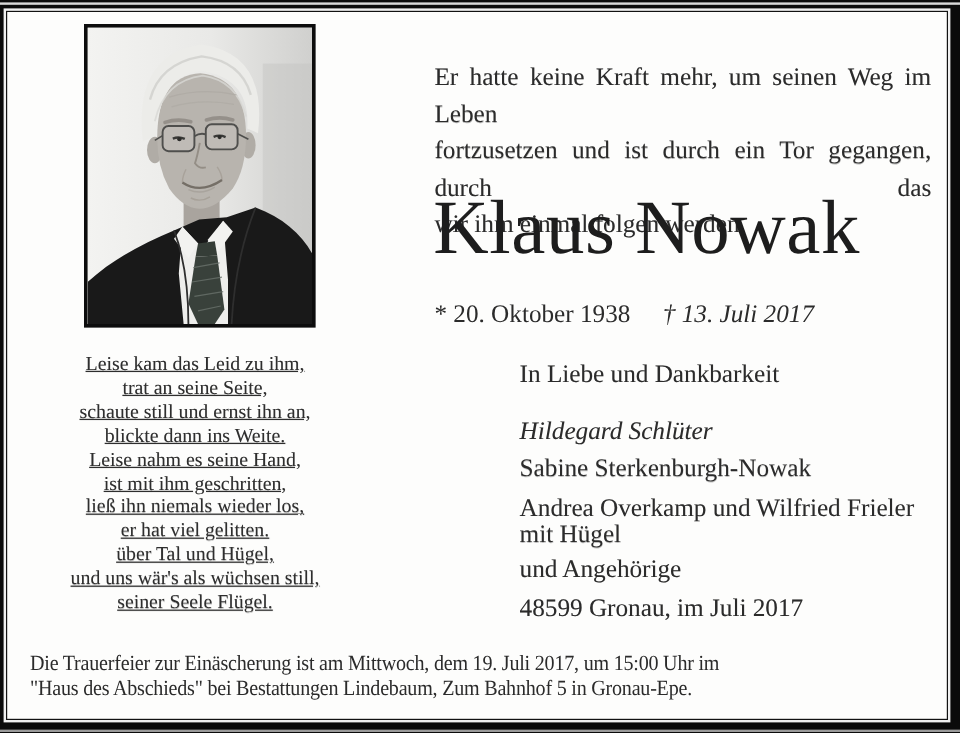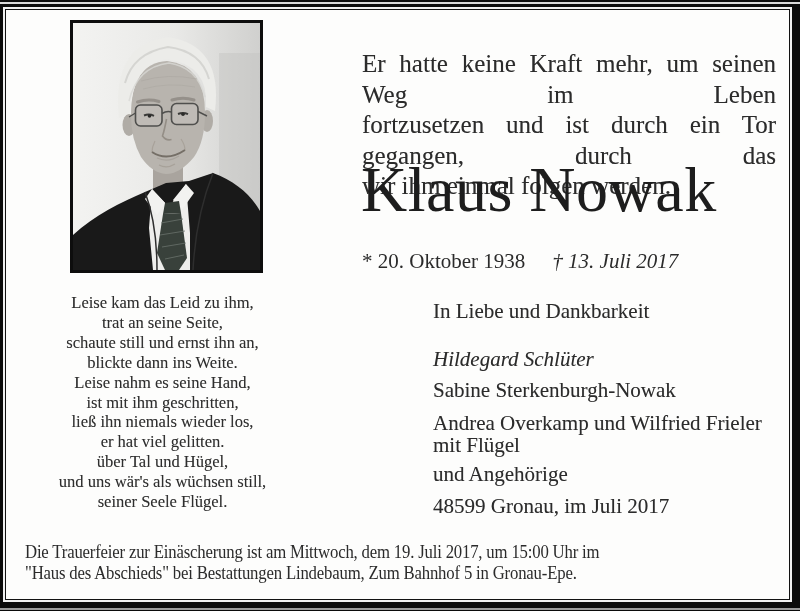--- a/index.html
+++ b/index.html
@@ -8,38 +8,38 @@
   .frame{position:relative;width:800px;height:611px;background:#0b0b0b;}
   .pin-top{position:absolute;left:0;right:0;top:2px;height:1.5px;background:#d9d9d9;}
   .pin-bottom{position:absolute;left:0;right:0;bottom:1.5px;height:2px;background:#9a9a9a;}
   .paper{position:absolute;left:5px;top:9px;right:10px;bottom:11px;
          background:#fdfdfc;border:1.5px solid #121212;outline:2px solid #f0f0f0;}
   .content{position:absolute;inset:0;}
   .content>*{position:absolute;}
   .photo-frame{left:70px;top:20px;width:193px;height:253px;border:3px solid #0d0d0d;
                background:#e9e9e7;box-sizing:border-box;overflow:hidden;}
   .photo-frame svg{display:block;width:187px;height:247px;}
-  .intro{left:362px;top:49px;width:414px;font-size:25px;line-height:30.5px;
+  .intro{left:362px;top:49px;width:414px;font-size:21px;line-height:30.5px;
          color:#2b2b2b;text-shadow:0.2px 0.2px 0.3px rgba(60,60,60,.35);}
   .jline{text-align:justify;text-align-last:justify;}
   .name{left:361px;top:153px;margin:0;font-weight:normal;font-size:64px;
         letter-spacing:0.5px;color:#1d1d1d;}
   .dates{left:362px;top:249px;font-size:21px;color:#2b2b2b;}
   .dates .death{margin-left:27px;font-style:italic;}
   .rline{left:433px;font-size:21px;line-height:22px;color:#2b2b2b;
          text-shadow:0.2px 0.2px 0.3px rgba(60,60,60,.3);}
   .dedication{top:300px;}
   .m0{top:348px;font-style:italic;}
   .m1{top:379px;}
   .m2{top:412px;}
   .m3{top:434px;}
   .m4{top:463px;}
   .place{top:495px;}
   .poem{left:15px;top:293px;width:295px;text-align:center;font-size:16.5px;
-        line-height:19.9px;color:#2e2e2e;text-shadow:0.2px 0.2px 0.3px rgba(60,60,60,.3);}
+        line-height:19.9px;color:#2e2e2e;text-shadow:0.2px 0.2px 0.3px rgba(60,60,60,.3);text-decoration:underline;}
   .notice{left:25px;top:542px;width:740px;font-size:18px;line-height:20.5px;
           color:#2b2b2b;transform:scaleX(0.93);transform-origin:left top;
           letter-spacing:-0.2px;}
 </style>
 </head>
 <body>
 
 <div class="frame">
   <div class="pin-top"></div>
   <div class="pin-bottom"></div>
@@ -117,21 +117,21 @@
     <h1 class="name">Klaus Nowak</h1>
 
     <div class="dates">
       <span>* 20. Oktober 1938</span><span class="death">† 13. Juli 2017</span>
     </div>
 
     <div class="rline dedication">In Liebe und Dankbarkeit</div>
     <div class="rline m0">Hildegard Schlüter</div>
     <div class="rline m1">Sabine Sterkenburgh-Nowak</div>
     <div class="rline m2">Andrea Overkamp und Wilfried Frieler</div>
-    <div class="rline m3">mit Flügel</div>
+    <div class="rline m3">mit Hügel</div>
     <div class="rline m4">und Angehörige</div>
     <div class="rline place">48599 Gronau, im Juli 2017</div>
 
     <div class="poem">
       <div>Leise kam das Leid zu ihm,</div>
       <div>trat an seine Seite,</div>
       <div>schaute still und ernst ihn an,</div>
       <div>blickte dann ins Weite.</div>
       <div>Leise nahm es seine Hand,</div>
       <div>ist mit ihm geschritten,</div>

